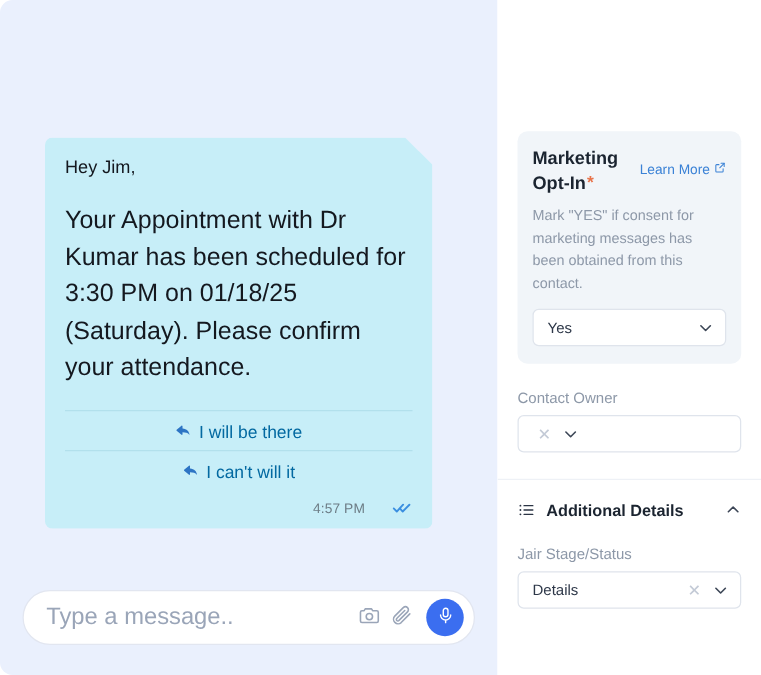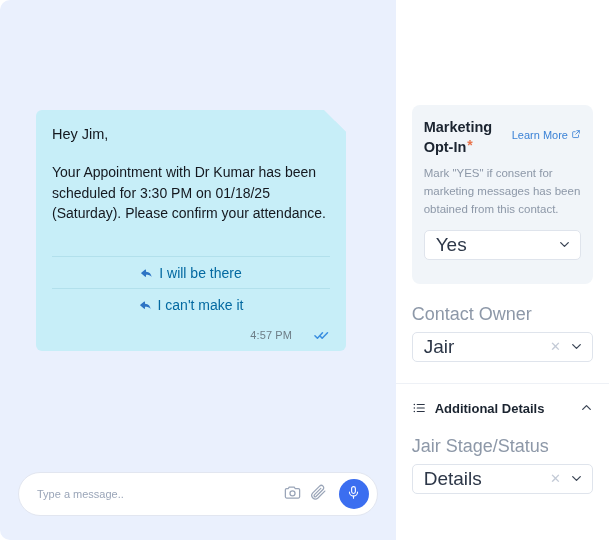--- a/index.html
+++ b/index.html
@@ -66,24 +66,24 @@
   }
 
   .msg-greeting {
     font-size: 14.5px;
     color: #14181f;
     line-height: 1.45;
     margin-bottom: 17px;
   }
 
   .msg-body {
-    font-size: 14px;
+    font-size: 20px;
     color: #14181f;
     line-height: 1.48;
-    margin-bottom: 32px;
+    margin-bottom: 18px;
   }
 
   .quick-reply {
     border-top: 1px solid #b2e0ec;
     text-align: center;
     padding: 8px 0 7px 0;
     color: #0369a1;
     font-size: 14px;
     cursor: pointer;
     display: flex;
@@ -133,21 +133,21 @@
     padding: 0 7px 0 18px;
     gap: 0;
   }
 
   .composer-input {
     flex: 1 1 auto;
     border: none;
     outline: none;
     background: transparent;
     font-family: "Liberation Sans", sans-serif;
-    font-size: 11px;
+    font-size: 19px;
     color: #1d4ed8;
     height: 100%;
   }
   .composer-input::placeholder { color: #9aa5b8; }
 
   .icon-btn {
     width: 26px;
     height: 26px;
     display: flex;
     align-items: center;
@@ -181,21 +181,21 @@
     background: #ffffff;
     border-radius: 0 10px 10px 0;
     padding: 0 16px;
     overflow: hidden;
   }
 
   .optin-card {
     margin-top: 105px;
     background: #f1f5f9;
     border-radius: 8px;
-    padding: 13px 12px 24px 12px;
+    padding: 13px 12px 14px 12px;
   }
 
   .optin-head {
     display: flex;
     align-items: flex-start;
     justify-content: space-between;
     gap: 6px;
   }
 
   .optin-title {
@@ -242,21 +242,21 @@
     border: 1px solid #dfe4ec;
     border-radius: 5px;
     display: flex;
     align-items: center;
     padding: 0 9px 0 11px;
     cursor: pointer;
   }
 
   .select-value {
     flex: 1 1 auto;
-    font-size: 19px;
+    font-size: 12px;
     color: #2d3748;
     white-space: nowrap;
     overflow: hidden;
     text-overflow: ellipsis;
   }
 
   .clear-x {
     font-size: 13px;
     color: #c3cad6;
     padding: 0 9px 0 4px;
@@ -267,21 +267,21 @@
   .chev {
     width: 13px;
     height: 13px;
     flex: 0 0 auto;
     display: block;
   }
 
   .field-group { margin-top: 20px; }
 
   .field-label {
-    font-size: 18px;
+    font-size: 12px;
     color: #8d98a8;
     margin-bottom: 7px;
   }
 
   .pane-divider {
     height: 1px;
     background: #eef1f6;
     margin: 21px -16px 0 -16px;
   }
 
@@ -327,21 +327,21 @@
             </span>
             <span>I will be there</span>
           </div>
 
           <div class="quick-reply">
             <span class="reply-arrow">
               <svg viewBox="0 0 16 16" width="13" height="13" fill="#2d74c4" aria-hidden="true">
                 <path d="M6.4 3.1 1.6 7.1c-.3.3-.3.8 0 1l4.8 4c.4.3 1-.0 1-.5V9.6c3 0 5.2.6 6.9 2.6-.5-3.6-2.6-5.9-6.9-6.3V3.6c0-.5-.6-.8-1-.5z"></path>
               </svg>
             </span>
-            <span>I can't make it</span>
+            <span>I can't will it</span>
           </div>
 
           <div class="msg-meta">
             <span class="msg-time">4:57 PM</span>
             <span>
               <svg class="ticks" viewBox="0 0 20 12" fill="none" aria-hidden="true">
                 <path d="M1.2 6.3 4.3 9.4 10.6 2.6" stroke="#3b8fe0" stroke-width="1.9" stroke-linecap="round" stroke-linejoin="round"></path>
                 <path d="M7.6 6.6 10.2 9.4 16.9 2.6" stroke="#3b8fe0" stroke-width="1.9" stroke-linecap="round" stroke-linejoin="round"></path>
               </svg>
             </span>
@@ -413,21 +413,20 @@
           <svg class="chev" viewBox="0 0 24 24" fill="none" stroke="#3c4656" stroke-width="2.4" stroke-linecap="round" stroke-linejoin="round" aria-hidden="true">
             <path d="M5 8.5 12 15.5 19 8.5"></path>
           </svg>
         </span>
       </div>
     </div>
 
     <div class="field-group">
       <div class="field-label">Contact Owner</div>
       <div class="select-box">
-        <span class="select-value">Jair</span>
         <span class="clear-x">✕</span>
         <span>
           <svg class="chev" viewBox="0 0 24 24" fill="none" stroke="#3c4656" stroke-width="2.4" stroke-linecap="round" stroke-linejoin="round" aria-hidden="true">
             <path d="M5 8.5 12 15.5 19 8.5"></path>
           </svg>
         </span>
       </div>
     </div>
 
     <div class="pane-divider"></div>

